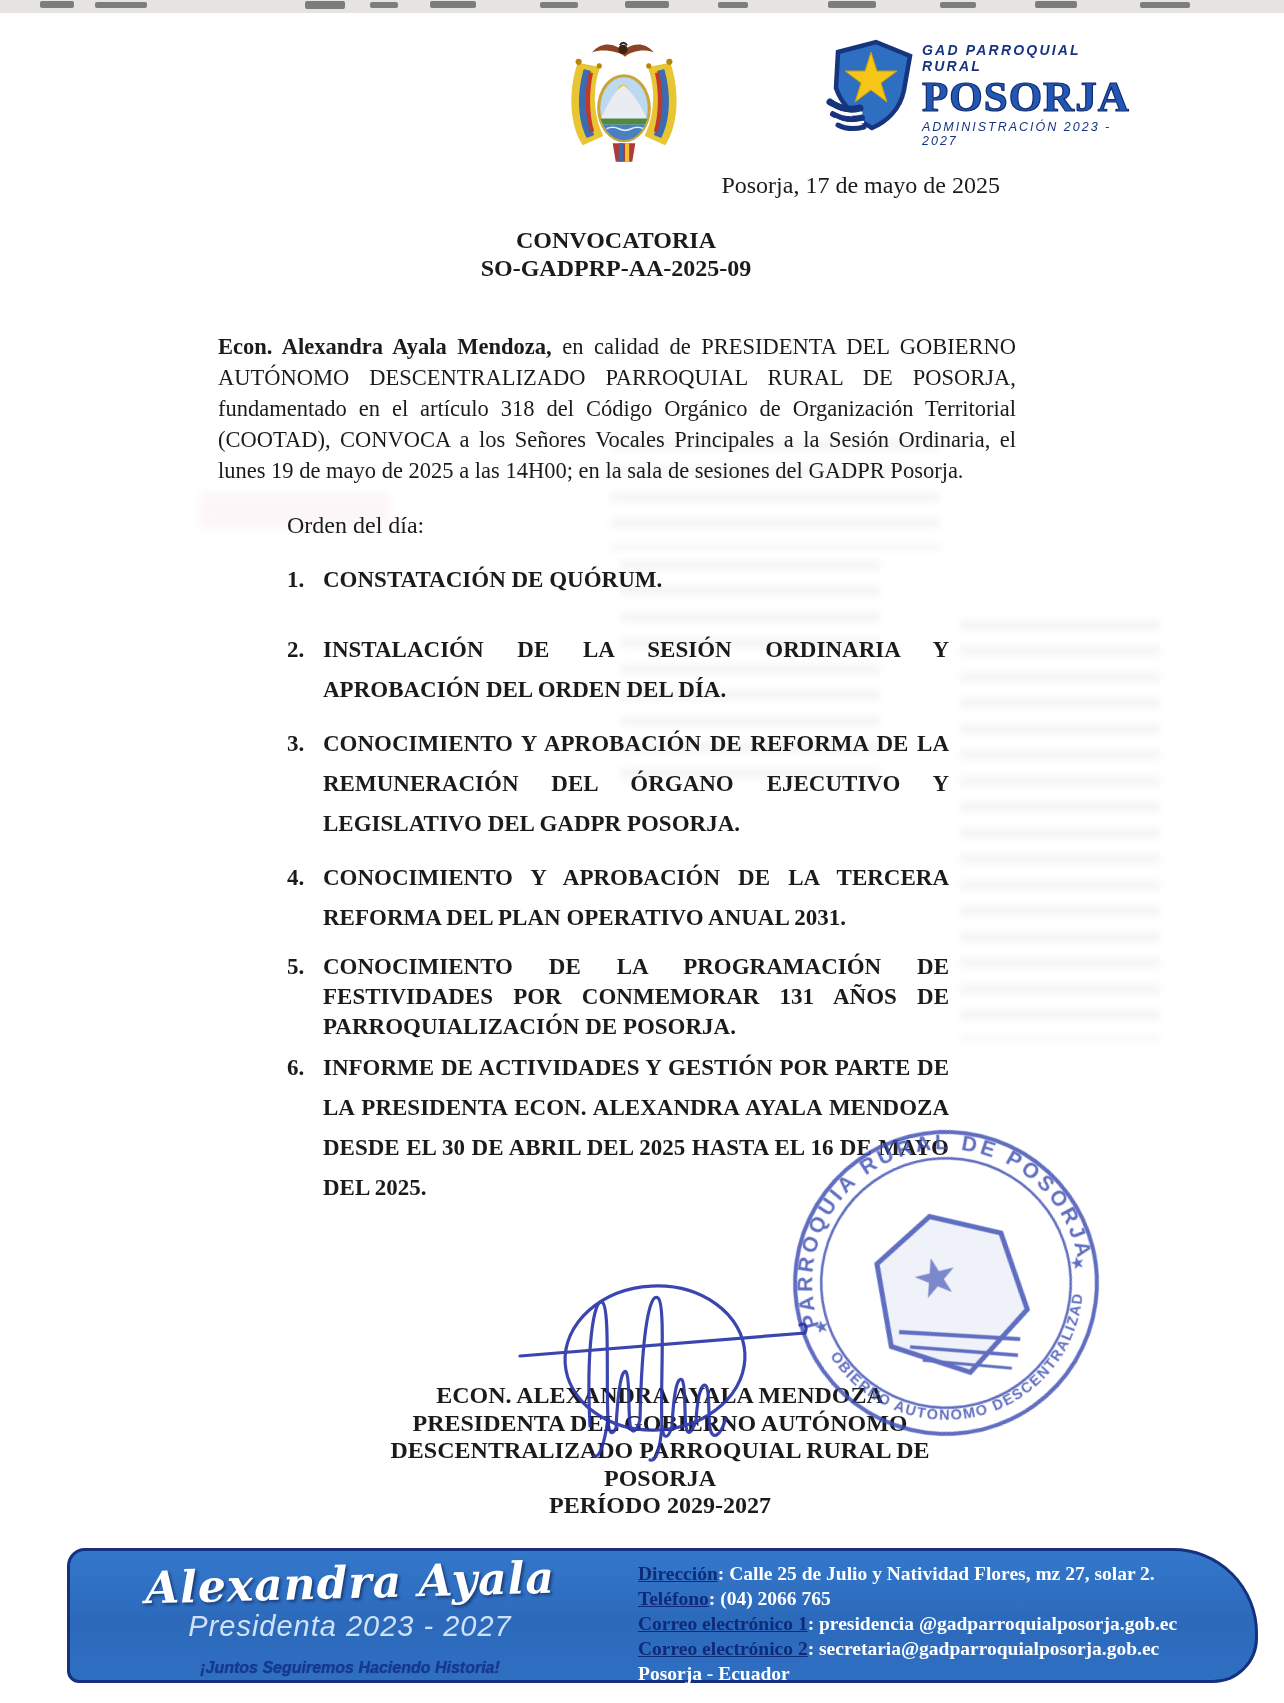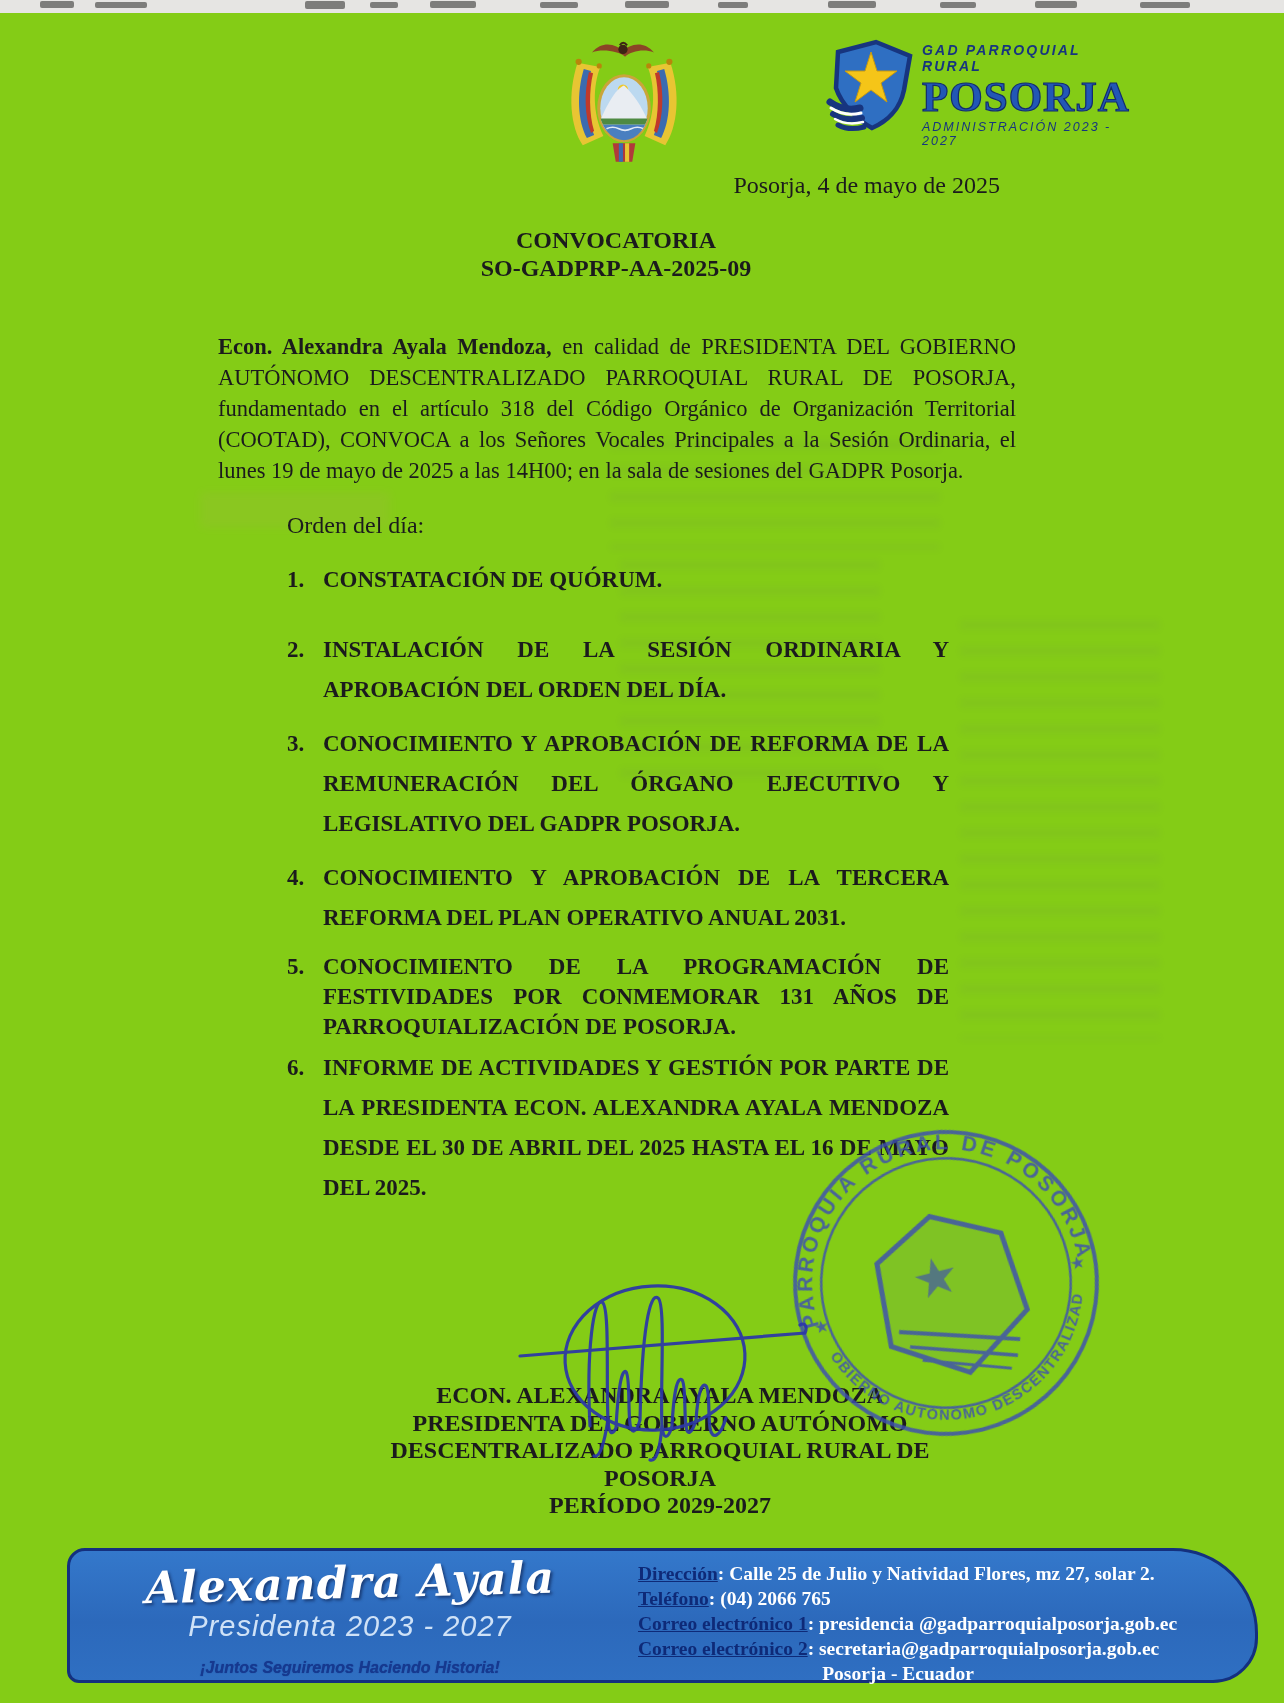--- a/index.html
+++ b/index.html
@@ -1,18 +1,18 @@
 <!DOCTYPE html>
 <html><head>
 <meta charset="utf-8">
 <style>
   html,body{margin:0;padding:0;background:#e9e8e6;}
   .page{
     position:relative; width:1284px; height:1703px;
-    background:#84cc16; overflow:hidden;
+    background:#ffffff; overflow:hidden;
     font-family:"Liberation Serif", serif; color:#1b1b1d;
   }
   
   .top-strip{position:absolute;left:0;top:0;width:100%;height:13px;background:#e6e5e3;}
   .scan-mark{position:absolute;background:#454543;border-radius:2px;opacity:.65;}
   .ghost{position:absolute;opacity:.06;filter:blur(3px);pointer-events:none;
          background:repeating-linear-gradient(180deg,#5a6470 0 10px,transparent 10px 26px);}
   .ghost-pink{position:absolute;opacity:.07;filter:blur(4px);background:#d88aa0;pointer-events:none;}
 
   
@@ -54,21 +54,21 @@
   .banner-left{position:absolute;left:40px;top:6px;width:480px;text-align:center;color:#fff;}
   .script-name{font-family:"DejaVu Serif",serif;font-style:italic;font-weight:bold;font-size:44px;
                letter-spacing:1px;text-shadow:2px 2px 3px rgba(8,20,60,.55);transform:rotate(-1.5deg);}
   .banner-role{font-family:"Liberation Sans",sans-serif;font-style:italic;font-size:29px;
                color:#cfe2f7;margin-top:2px;letter-spacing:1px;}
   .banner-tag{font-family:"Liberation Sans",sans-serif;font-style:italic;font-weight:bold;
               font-size:16px;color:#16398f;margin-top:16px;text-shadow:0 0 1px #16398f;}
   .banner-right{position:absolute;left:568px;top:10px;width:600px;font-size:19.5px;font-weight:bold;
                 color:#fff;line-height:25px;}
   .banner-right .lbl{color:#0e2a78;text-decoration:underline;}
-  .banner-loc{text-align:center;width:520px;font-family:Liberation Serif, serif;}
+  .banner-loc{width:520px;font-family:Liberation Serif, serif;}
 </style>
 </head>
 <body>
 
 <div class="page">
 
   <div class="top-strip"></div>
   <div class="scan-mark" style="left:40px;top:1px;width:34px;height:7px"></div>
   <div class="scan-mark" style="left:95px;top:2px;width:52px;height:6px"></div>
   <div class="scan-mark" style="left:305px;top:1px;width:40px;height:8px"></div>
@@ -135,21 +135,21 @@
       <path d="M7,70 Q21,79 37,75" stroke="#fdfdfd" stroke-width="3" fill="none" stroke-linecap="round"></path>
       <path d="M11,81 Q23,88 39,84" stroke="#fdfdfd" stroke-width="2.5" fill="none" stroke-linecap="round"></path>
     </svg>
     <div class="logo-text">
       <div class="logo-line1">GAD PARROQUIAL RURAL</div>
       <div class="logo-name">POSORJA</div>
       <div class="logo-line3">ADMINISTRACIÓN 2023 - 2027</div>
     </div>
   </div>
 
-  <div class="date-line">Posorja, 4 de mayo de 2025</div>
+  <div class="date-line">Posorja, 17 de mayo de 2025</div>
 
   <div class="title-block">
     <div>CONVOCATORIA</div>
     <div>SO-GADPRP-AA-2025-09</div>
   </div>
 
   <p class="intro"><b>Econ. Alexandra Ayala Mendoza,</b><span> en calidad de PRESIDENTA DEL GOBIERNO AUTÓNOMO DESCENTRALIZADO PARROQUIAL RURAL DE POSORJA, fundamentado en el artículo 318 del Código Orgánico de Organización Territorial (COOTAD), CONVOCA a los Señores Vocales Principales a la Sesión Ordinaria, el lunes 19 de mayo de 2025 a las 14H00; en la sala de sesiones del GADPR Posorja.</span></p>
 
   <div class="agenda-heading">Orden del día:</div>
   <ol class="agenda">

